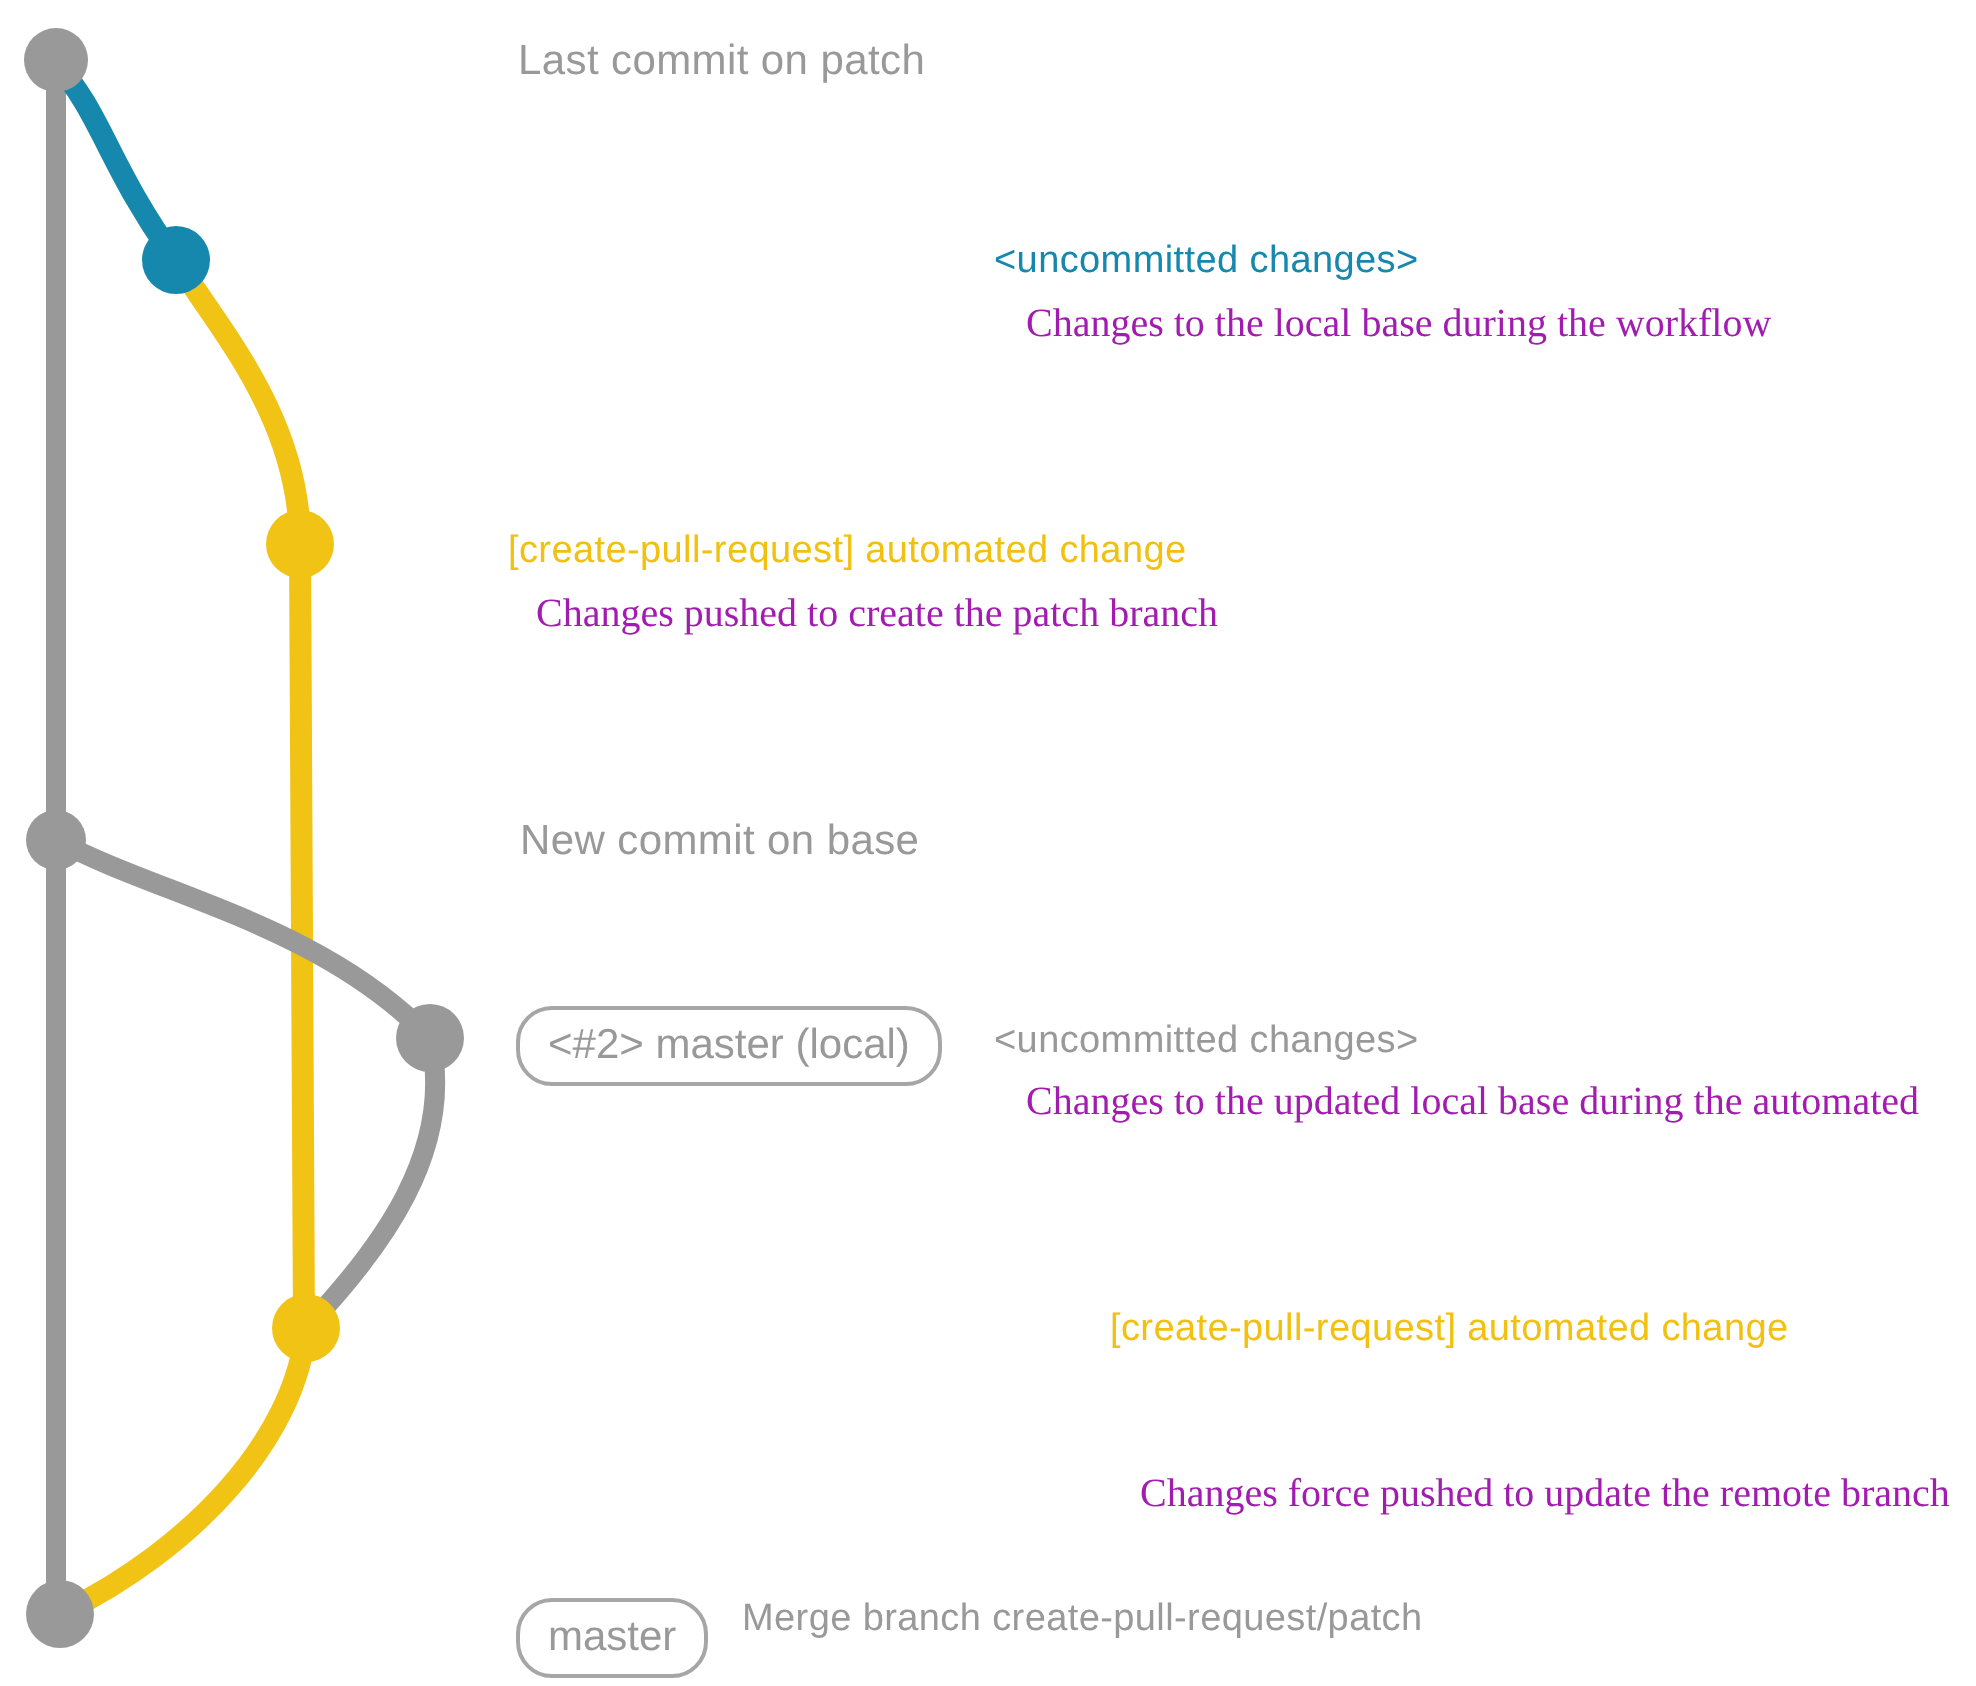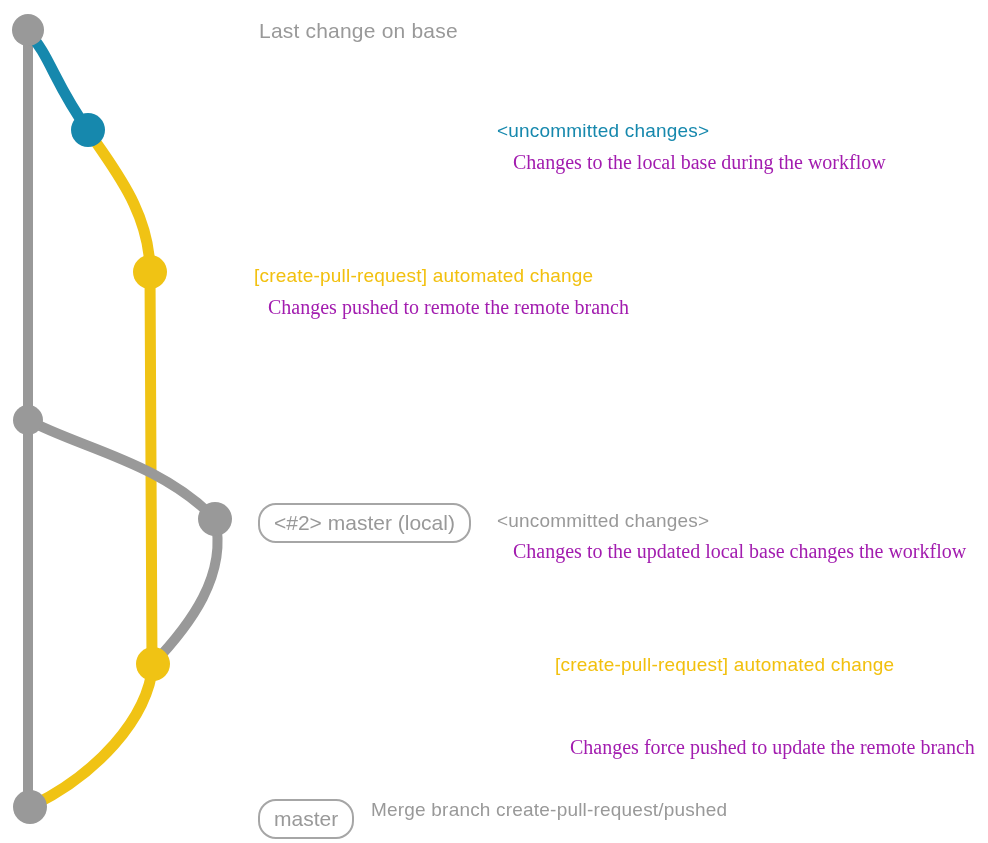--- a/index.html
+++ b/index.html
@@ -64,32 +64,33 @@
 
     <circle cx="28" cy="30" r="16" fill="#999999"></circle>
     <circle cx="88" cy="130" r="17" fill="#1688AD"></circle>
     <circle cx="150" cy="272" r="17" fill="#F0C314"></circle>
     <circle cx="28" cy="420" r="15" fill="#999999"></circle>
     <circle cx="215" cy="519" r="17" fill="#999999"></circle>
     <circle cx="153" cy="664" r="17" fill="#F0C314"></circle>
     <circle cx="30" cy="807" r="17" fill="#999999"></circle>
   </svg>
 
-  <div class="abs heading p-h1">Last change on base</div>
+  <div class="abs heading p-h1">Last commit on patch</div>
 
   <div class="abs lbl teal p-l1">&lt;uncommitted changes&gt;</div>
   <div class="abs desc p-d1">Changes to the local base during the workflow</div>
 
   <div class="abs lbl yellow p-l2">[create-pull-request] automated change</div>
-  <div class="abs desc p-d2">Changes pushed to remote the remote branch</div>
+  <div class="abs desc p-d2">Changes pushed to create the patch branch</div>
 
+  <div class="abs heading p-h2">New commit on base</div>
 
   <div class="abs badge gray p-b2">&lt;#2&gt; master (local)</div>
   <div class="abs lbl gray p-l3">&lt;uncommitted changes&gt;</div>
-  <div class="abs desc p-d3">Changes to the updated local base changes the workflow</div>
+  <div class="abs desc p-d3">Changes to the updated local base during the automated</div>
 
   <div class="abs lbl yellow p-l4">[create-pull-request] automated change</div>
   <div class="abs desc p-d4">Changes force pushed to update the remote branch</div>
 
   <div class="abs badge gray p-b4">master</div>
-  <div class="abs lbl gray p-l5">Merge branch create-pull-request/pushed</div>
+  <div class="abs lbl gray p-l5">Merge branch create-pull-request/patch</div>
 
 </div>
 
 </body></html>

